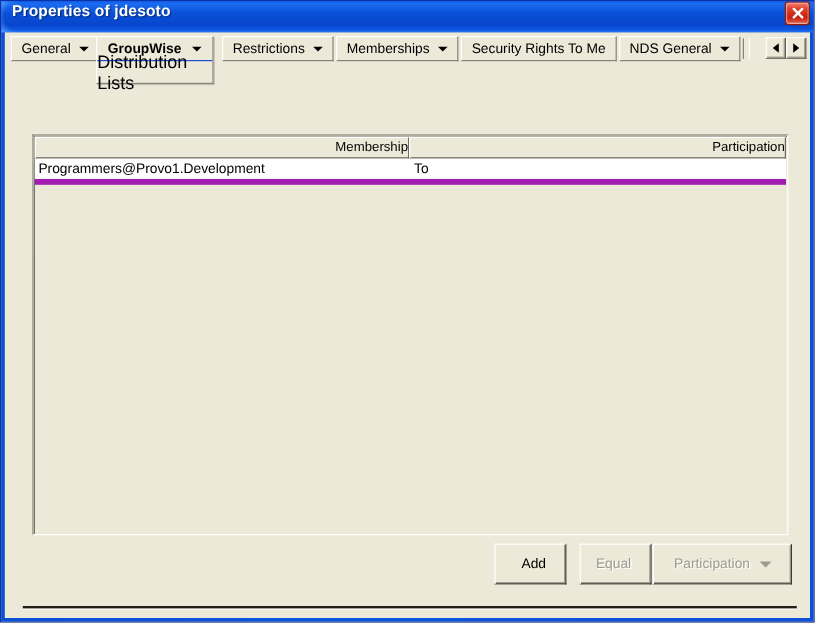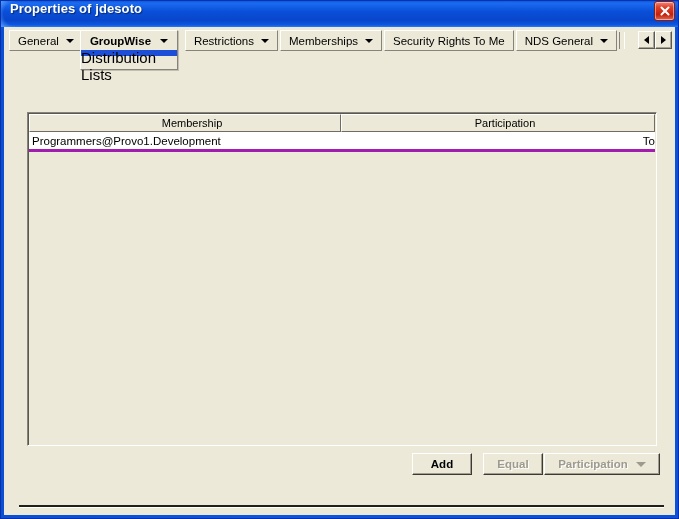--- a/index.html
+++ b/index.html
@@ -154,21 +154,21 @@
     box-shadow: 1px 1px 0 0 rgba(0,0,0,0.18);
   }
   .tabgroup .top {
     height: 19px;
     display: flex;
     align-items: center;
     justify-content: center;
     gap: 9px;
     font-size: 11.5px;
     font-weight: bold;
-    border-bottom: 6px solid #1d4ed8;
+    border-bottom: 1px solid #1d4ed8;
   }
   .tabgroup .top .caret {
     width: 0; height: 0;
     border-left: 4px solid transparent;
     border-right: 4px solid transparent;
     border-top: 4px solid #000000;
     margin-top: 1px;
   }
   .tabgroup .sub {
     height: 19px;
@@ -253,51 +253,51 @@
     display: flex;
     height: 18px;
     background: #ece9d8;
     margin: 1px 1px 0 1px;
   }
   .col-head {
     box-sizing: border-box;
     height: 18px;
     display: flex;
     align-items: center;
-    justify-content: center;
+    justify-content: flex-end;
     font-size: 11px;
     color: #000;
     background: #ece9d8;
     border-top: 1px solid #ffffff;
     border-left: 1px solid #ffffff;
     border-right: 1px solid #6e6c63;
     border-bottom: 1px solid #6e6c63;
     cursor: pointer;
     padding-left: 14px;
   }
   .col-head.membership { width: 312px; }
   .col-head.participation { flex: 1 1 auto; }
 
   .rows {
     background: #ffffff;
     margin: 0 1px;
     height: 17px;
-    border-bottom: 3px solid #a21caf;
+    border-bottom: 5px solid #a21caf;
   }
   .row {
     display: flex;
     height: 17px;
     align-items: center;
     font-size: 11.5px;
     color: #000;
     background: #ffffff;
     cursor: default;
   }
   .cell-membership { width: 312px; padding-left: 3px; box-sizing: border-box; }
-  .cell-participation { flex: 1 1 auto; padding-left: 4px; box-sizing: border-box; text-align: right; }
+  .cell-participation { flex: 1 1 auto; padding-left: 4px; box-sizing: border-box; }
 
   
   .action-row {
     position: absolute;
     left: 0;
     top: 384px;
     width: 100%;
     height: 24px;
   }
   .btn {
@@ -307,25 +307,24 @@
     background: #ece9d8;
     border: 1px solid #ffffff;
     border-right-color: #3b3a34;
     border-bottom-color: #3b3a34;
     box-shadow: inset -1px -1px 0 #a39d8f;
     font-size: 11.5px;
     font-family: "Liberation Sans", sans-serif;
     color: #000000;
     display: flex;
     align-items: center;
-    justify-content: center;
+    justify-content: flex-end;
     gap: 8px;
     cursor: pointer;
-    padding: 0;
-    font-weight: bold;
+    padding: 16px;
   }
   .btn.disabled {
     color: #9d9a8e;
     text-shadow: 1px 1px 0 #ffffff;
     cursor: default;
   }
   .btn .caret {
     width: 0; height: 0;
     border-left: 5px solid transparent;
     border-right: 5px solid transparent;

